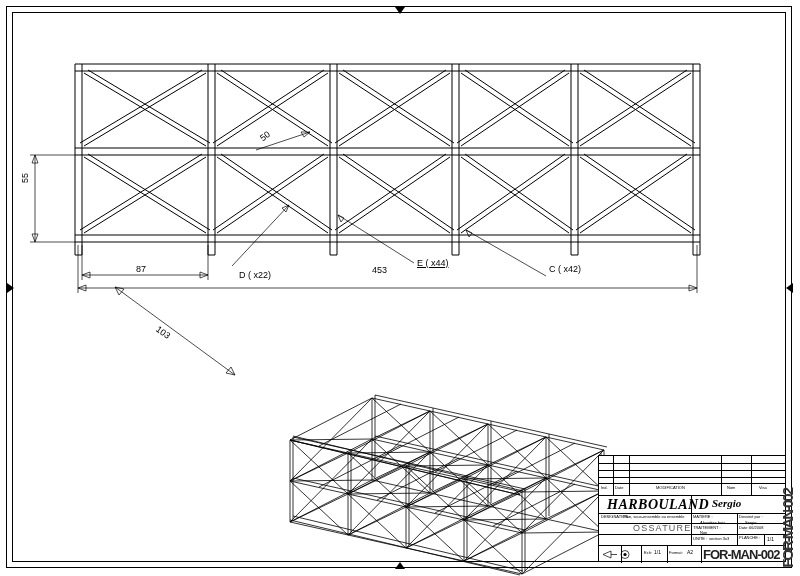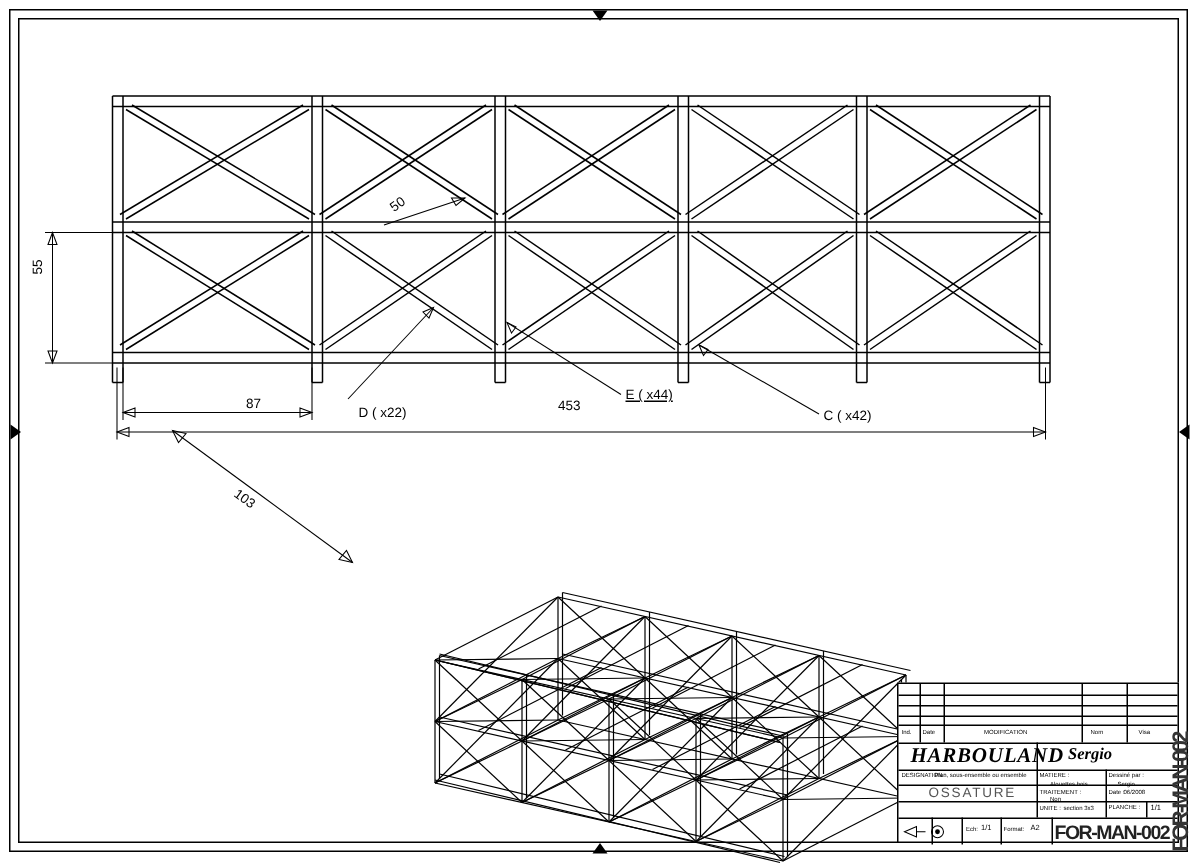--- a/index.html
+++ b/index.html
@@ -417,27 +417,27 @@
       <line x1="377" y1="500" x2="459" y2="458"></line>
       <line x1="435" y1="472" x2="517" y2="430"></line>
       <line x1="435" y1="513" x2="517" y2="471"></line>
       <line x1="493" y1="485" x2="575" y2="443"></line>
       <line x1="493" y1="526" x2="575" y2="484"></line>
     </g>
   </svg>
 
   <div class="dimtext" style="left:20px; top:183px; transform: rotate(-90deg); transform-origin: left top;">55</div>
   <div class="dimtext" style="left:258px; top:135px; transform: rotate(-36deg); transform-origin: left top;">50</div>
-  <div class="dimtext" style="left:136px; top:264px;margin-left:28px;">87</div>
+  <div class="dimtext" style="left:136px; top:264px;">87</div>
   <div class="dimtext" style="left:160px; top:324px; transform: rotate(36deg); transform-origin: left top;">103</div>
   <div class="dimtext" style="left:372px; top:265px;">453</div>
 
   <div class="dimtext" style="left:239px; top:270px;">D ( x22)</div>
   <div class="dimtext" style="left:417px; top:258px;text-decoration:underline;">E ( x44)</div>
-  <div class="dimtext" style="left:549px; top:272px;">C ( x42)</div>
+  <div class="dimtext" style="left:549px; top:264px;">C ( x42)</div>
 
   <div id="titleblock">
 
     <div class="tbline tb-h" style="top:7px;"></div>
     <div class="tbline tb-h" style="top:14px;"></div>
     <div class="tbline tb-h" style="top:21px;"></div>
     <div class="tbline tb-h" style="top:27px;"></div>
     <div class="tbline tb-h" style="top:39px;"></div>
     <div class="tbline tb-h" style="top:57px;"></div>
     <div class="tbline tb-h" style="top:67px;"></div>
@@ -462,21 +462,21 @@
     <div class="tbtext tb-tiny" style="left:16px; top:30px;">Date</div>
     <div class="tbtext tb-tiny" style="left:57px; top:30px;">MODIFICATION</div>
     <div class="tbtext tb-tiny" style="left:128px; top:30px;">Nom</div>
     <div class="tbtext tb-tiny" style="left:160px; top:30px;">Visa</div>
 
     <div class="tbtext tb-company" style="left:8px; top:42px;">HARBOULAND</div>
     <div class="tbtext tb-name" style="left:113px; top:42px;">Sergio</div>
 
     <div class="tbtext tb-tiny" style="left:2px; top:59px;">DESIGNATION :</div>
     <div class="tbtext tb-tiny" style="left:24px; top:59px;">Plan, sous-ensemble ou ensemble</div>
-    <div class="tbtext tb-part" style="left:20px; top:68px;">OSSATURE</div>
+    <div class="tbtext tb-part" style="left:34px; top:68px;">OSSATURE</div>
 
     <div class="tbtext tb-tiny" style="left:94px; top:59px;">MATIERE :</div>
     <div class="tbtext tb-tiny" style="left:101px; top:65px;">Alouettes bois</div>
     <div class="tbtext tb-tiny" style="left:94px; top:70px;">TRAITEMENT :</div>
     <div class="tbtext tb-tiny" style="left:101px; top:75px;">Non</div>
     <div class="tbtext tb-tiny" style="left:94px; top:81px;">UNITE :</div>
     <div class="tbtext tb-tiny" style="left:110px; top:81px;">section 3x3</div>
 
     <div class="tbtext tb-tiny" style="left:140px; top:59px;">Dessiné par :</div>
     <div class="tbtext tb-tiny" style="left:146px; top:65px;">Sergio</div>

